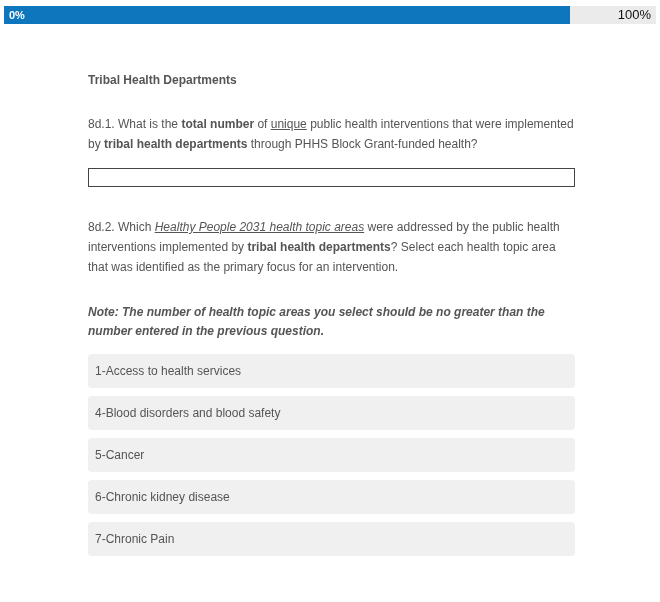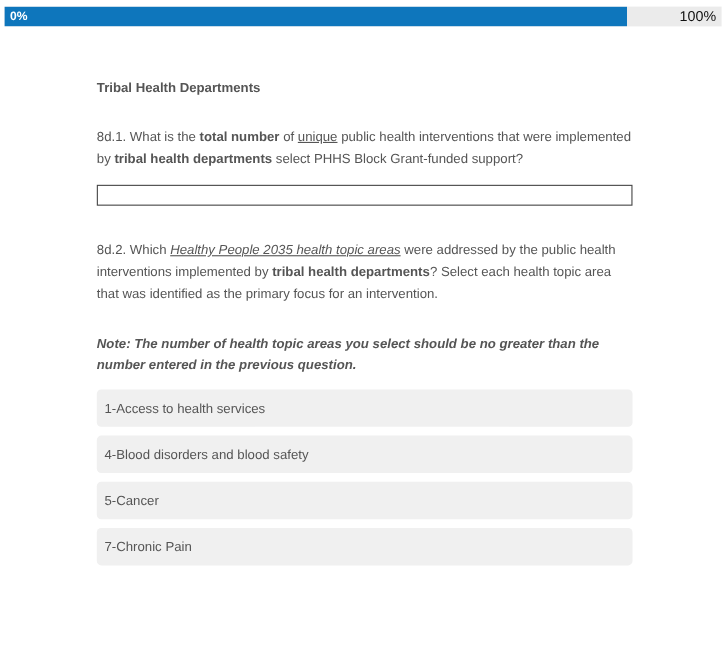--- a/index.html
+++ b/index.html
@@ -115,37 +115,40 @@
   </div>
   <div class="progress-rest">
     <span class="progress-end">100%</span>
   </div>
 </div>
 
 <div class="content">
 
   <div class="page-title">Tribal Health Departments</div>
 
-  <p class="qtext"><span>8d.1. What is the </span><span class="b">total number</span><span> of </span><span class="u">unique</span><span> public health interventions that were implemented by </span><span class="b">tribal health departments</span><span> select PHHS Block Grant-funded support?</span></p>
+  <p class="qtext"><span>8d.1. What is the </span><span class="b">total number</span><span> of </span><span class="u">unique</span><span> public health interventions that were implemented by </span><span class="b">tribal health departments</span><span> through PHHS Block Grant-funded health?</span></p>
 
 
   <input type="text" class="text-input" value="" style="">
 
-  <p class="qtext2"><span>8d.2. Which </span><span class="iu">Healthy People 2035 health topic areas</span><span> were addressed by the public health interventions implemented by </span><span class="b">tribal health departments</span><span>? Select each health topic area that was identified as the primary focus for an intervention.</span></p>
+  <p class="qtext2"><span>8d.2. Which </span><span class="iu">Healthy People 2031 health topic areas</span><span> were addressed by the public health interventions implemented by </span><span class="b">tribal health departments</span><span>? Select each health topic area that was identified as the primary focus for an intervention.</span></p>
 
   <p class="note">Note: The number of health topic areas you select should be no greater than the number entered in the previous question.</p>
 
   <ul class="options">
     <li class="option">
         <span>1-Access to health services</span>
       </li>
     <li class="option">
         <span>4-Blood disorders and blood safety</span>
       </li>
     <li class="option">
         <span>5-Cancer</span>
       </li>
     <li class="option">
+        <span>6-Chronic kidney disease</span>
+      </li>
+    <li class="option">
         <span>7-Chronic Pain</span>
       </li>
   </ul>
 
 </div>
 
 </body></html>

